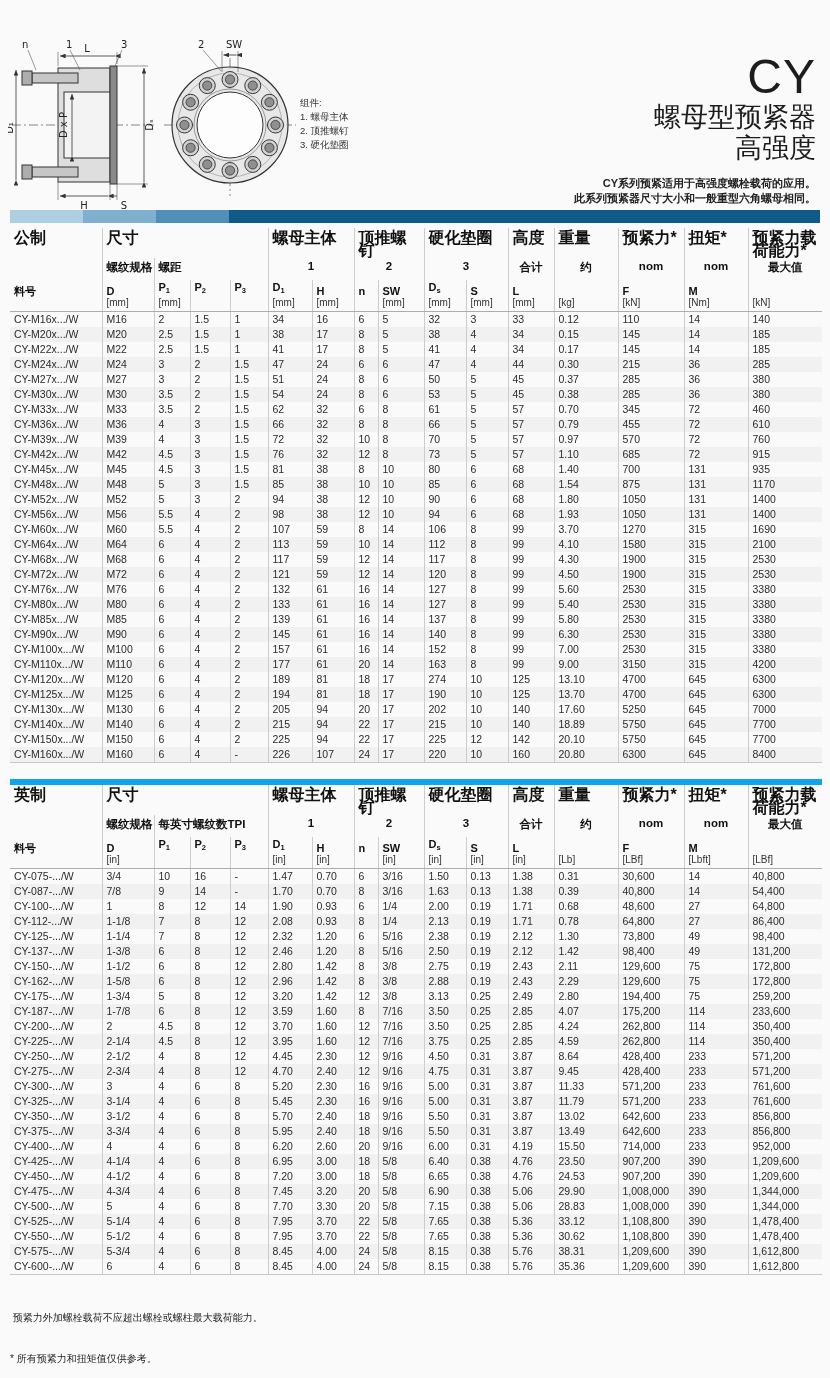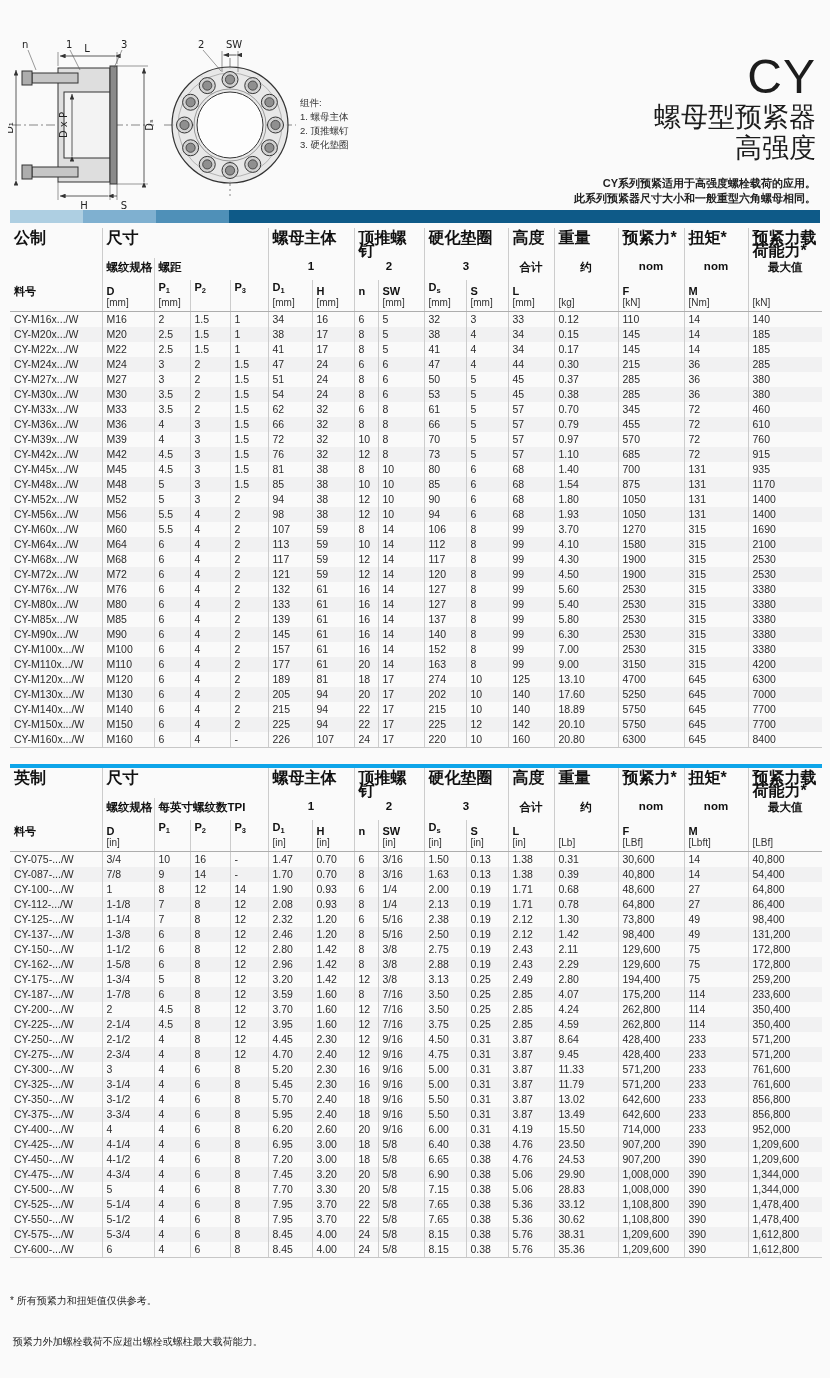--- a/index.html
+++ b/index.html
@@ -28,21 +28,21 @@
   .h-sub.c { text-align:center; }
   .h-col   { vertical-align:bottom; padding-bottom:2px; }
   .h-col .sym  { font-weight:700; font-size:11px; line-height:12px; min-height:12px; color:#111; }
   .h-col .unit { font-weight:400; font-size:10px; line-height:12px; color:#333; }
   sub { font-size:7.5px; vertical-align:-2px; }
   thead tr:last-child th { border-bottom:1px solid #adadad; }
   tbody td { font-size:10.5px; height:15px; line-height:13px; color:#2b2b2b; }
   tbody tr:nth-child(even) { background:#f1f1f2; }
   tbody tr:last-child td { border-bottom:1px solid #c7c7c7; }
   .table-gap { height:16px; }
-  table.imperial thead tr:first-child th { border-top:4px solid #0ea5e9; }
+  table.imperial thead tr:first-child th { border-top:6px solid #0ea5e9; }
 
   
   .footnotes { margin-top:9px; font-size:10px; line-height:13.5px; color:#1e1e1e; white-space:pre-wrap; }
 
   
   .drawing svg text { font-family:"DejaVu Sans","Liberation Sans",sans-serif; font-size:10px; fill:#222; }
   .cl { stroke:#555; stroke-width:0.7; stroke-dasharray:9 3 2 3; fill:none; }
   .dim { stroke:#333; stroke-width:0.8; fill:none; }
   .ext { stroke:#555; stroke-width:0.6; fill:none; }
   .part-edge { stroke:#333; stroke-width:1; }
@@ -743,20 +743,38 @@
             <td>17</td>
             <td>274</td>
             <td>10</td>
             <td>125</td>
             <td>13.10</td>
             <td>4700</td>
             <td>645</td>
             <td>6300</td>
           </tr>
           <tr>
+            <td>CY-M125x.../W</td>
+            <td>M125</td>
+            <td>6</td>
+            <td>4</td>
+            <td>2</td>
+            <td>194</td>
+            <td>81</td>
+            <td>18</td>
+            <td>17</td>
+            <td>190</td>
+            <td>10</td>
+            <td>125</td>
+            <td>13.70</td>
+            <td>4700</td>
+            <td>645</td>
+            <td>6300</td>
+          </tr>
+          <tr>
             <td>CY-M130x.../W</td>
             <td>M130</td>
             <td>6</td>
             <td>4</td>
             <td>2</td>
             <td>205</td>
             <td>94</td>
             <td>20</td>
             <td>17</td>
             <td>202</td>
@@ -1422,21 +1440,21 @@
             <td>5.76</td>
             <td>35.36</td>
             <td>1,209,600</td>
             <td>390</td>
             <td>1,612,800</td>
           </tr>
         </tbody>
     </table>
 
     <div class="footnotes">
+      <div> 预紧力外加螺栓载荷不应超出螺栓或螺柱最大载荷能力。</div>
       <div>* 所有预紧力和扭矩值仅供参考。</div>
-      <div> 预紧力外加螺栓载荷不应超出螺栓或螺柱最大载荷能力。</div>
       
       
       
     </div>
   </div>
 
 </div>
 
 </body></html>

